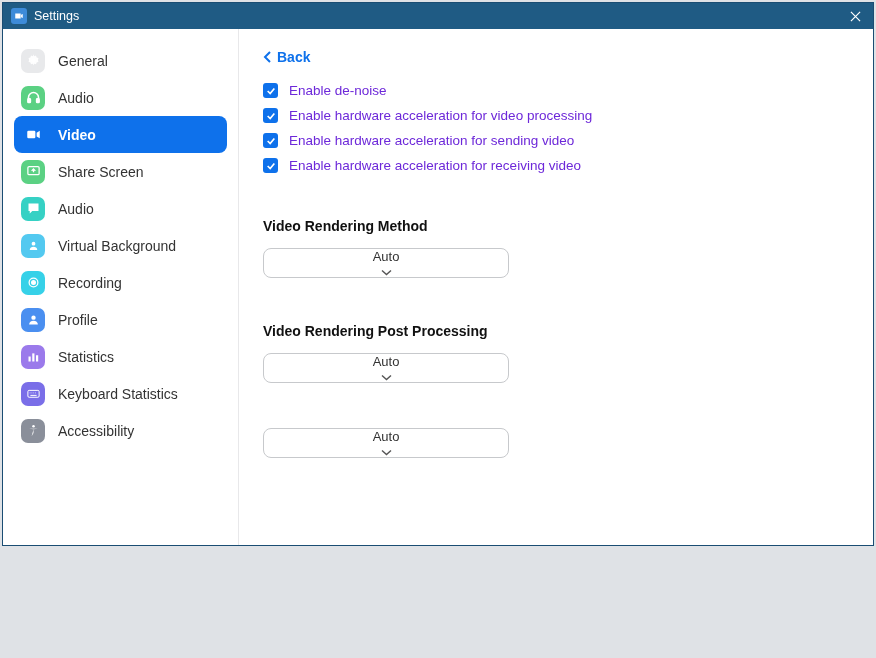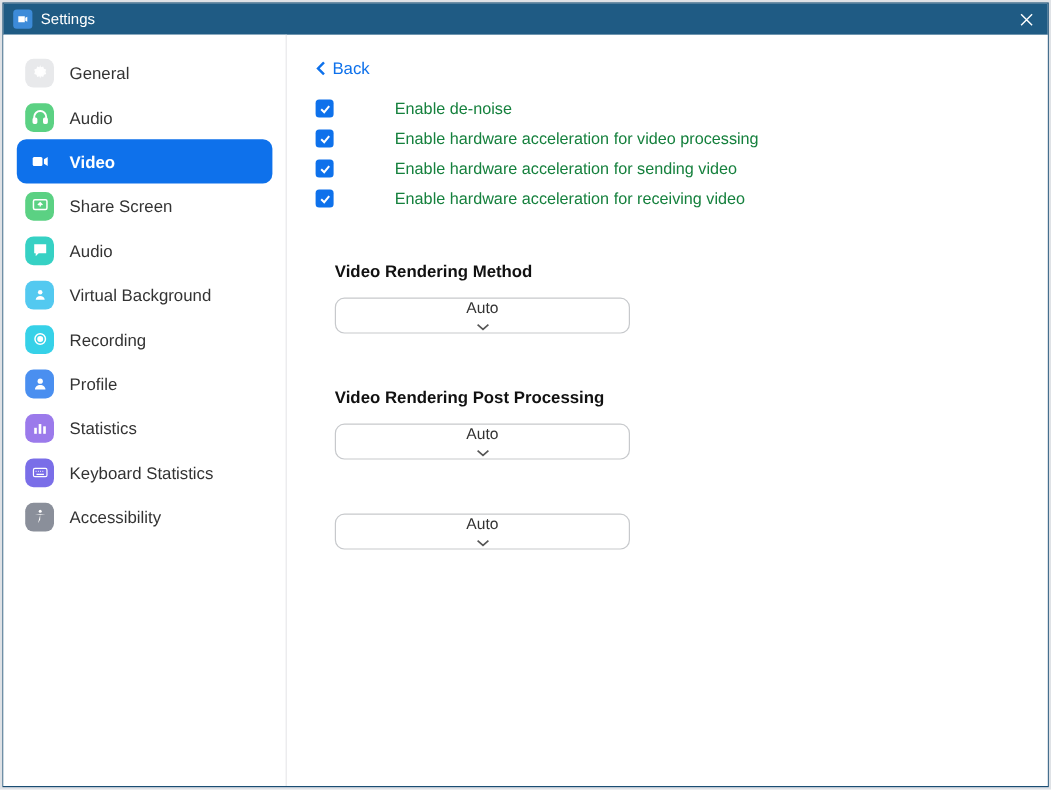--- a/index.html
+++ b/index.html
@@ -5,21 +5,21 @@
   * { box-sizing: border-box; margin: 0; padding: 0; }
   body {
     font-family: -apple-system, BlinkMacSystemFont, "Segoe UI", Arial, sans-serif;
     background: #dfe2e6;
     width: 876px;
     height: 658px;
     overflow: hidden;
   }
   .window {
     width: 872px;
-    height: 654px;
+    height: 544px;
     margin: 2px;
     background: #fff;
     border: 1px solid #1a4d73;
     display: flex;
     flex-direction: column;
   }
   .titlebar {
     background: #1f5b84;
     height: 26px;
     display: flex;
@@ -91,56 +91,55 @@
   .side-item.active .label { color: #fff; }
   .content {
     flex: 1;
     padding: 20px 20px 20px 0;
     overflow-y: auto;
   }
   .back {
     display: inline-flex;
     align-items: center;
     color: #0e71eb;
-    font-weight: 400;
+    font-weight: 700;
     font-size: 14px;
     margin-left: 24px;
     margin-bottom: 18px;
     cursor: pointer;
   }
   .back .chev {
     margin-right: 4px;
     display: inline-flex;
   }
   .checks {
     margin-left: 24px;
   }
   .check-row {
     display: flex;
     align-items: center;
     font-size: 13.5px;
-    color: #15803d;
+    color: #6d28d9;
     margin-bottom: 10px;
-    gap: 40px;
   }
   .check {
     width: 15px;
     height: 15px;
     border-radius: 3px;
     background: #0e71eb;
     display: flex;
     align-items: center;
     justify-content: center;
     margin-right: 11px;
     cursor: pointer;
     flex-shrink: 0;
   }
   .check svg { width: 10px; height: 10px; }
   .section {
-    margin-left: 40px;
+    margin-left: 24px;
     margin-top: 45px;
   }
   .section h3 {
     font-size: 14px;
     font-weight: 700;
     color: #111;
     margin-bottom: 14px;
   }
   .select {
     width: 246px;

